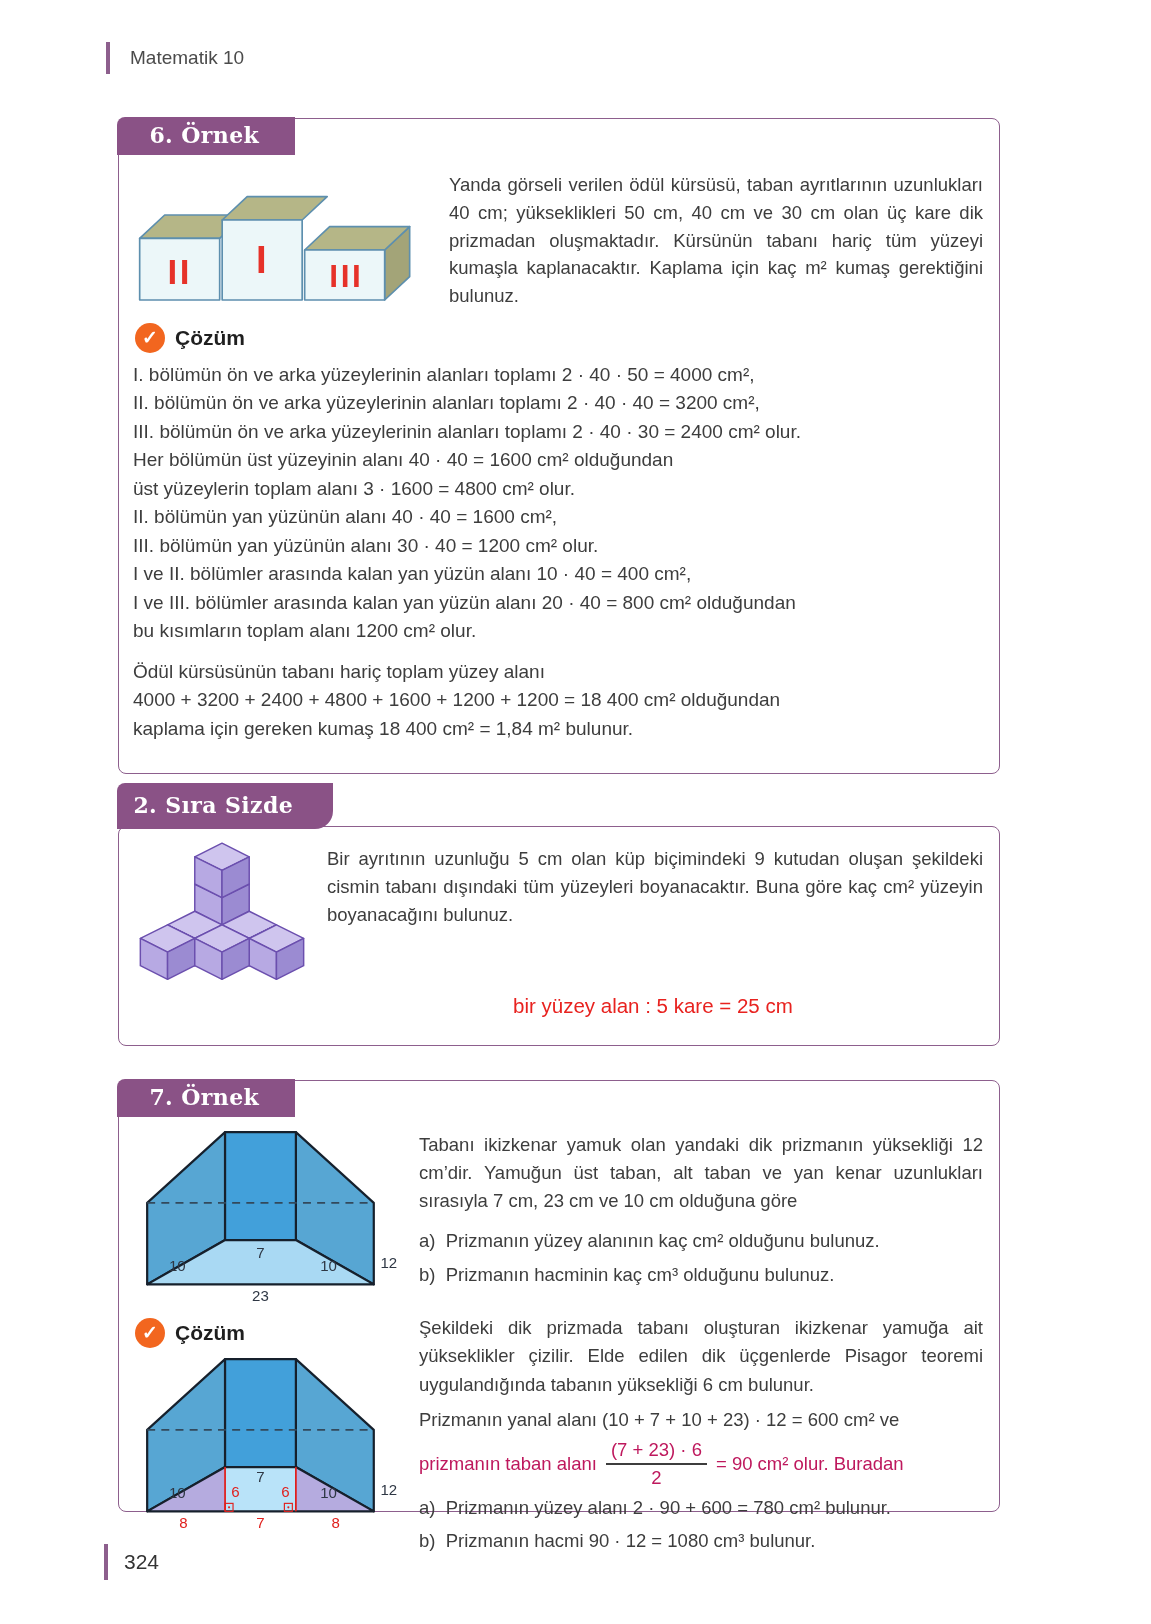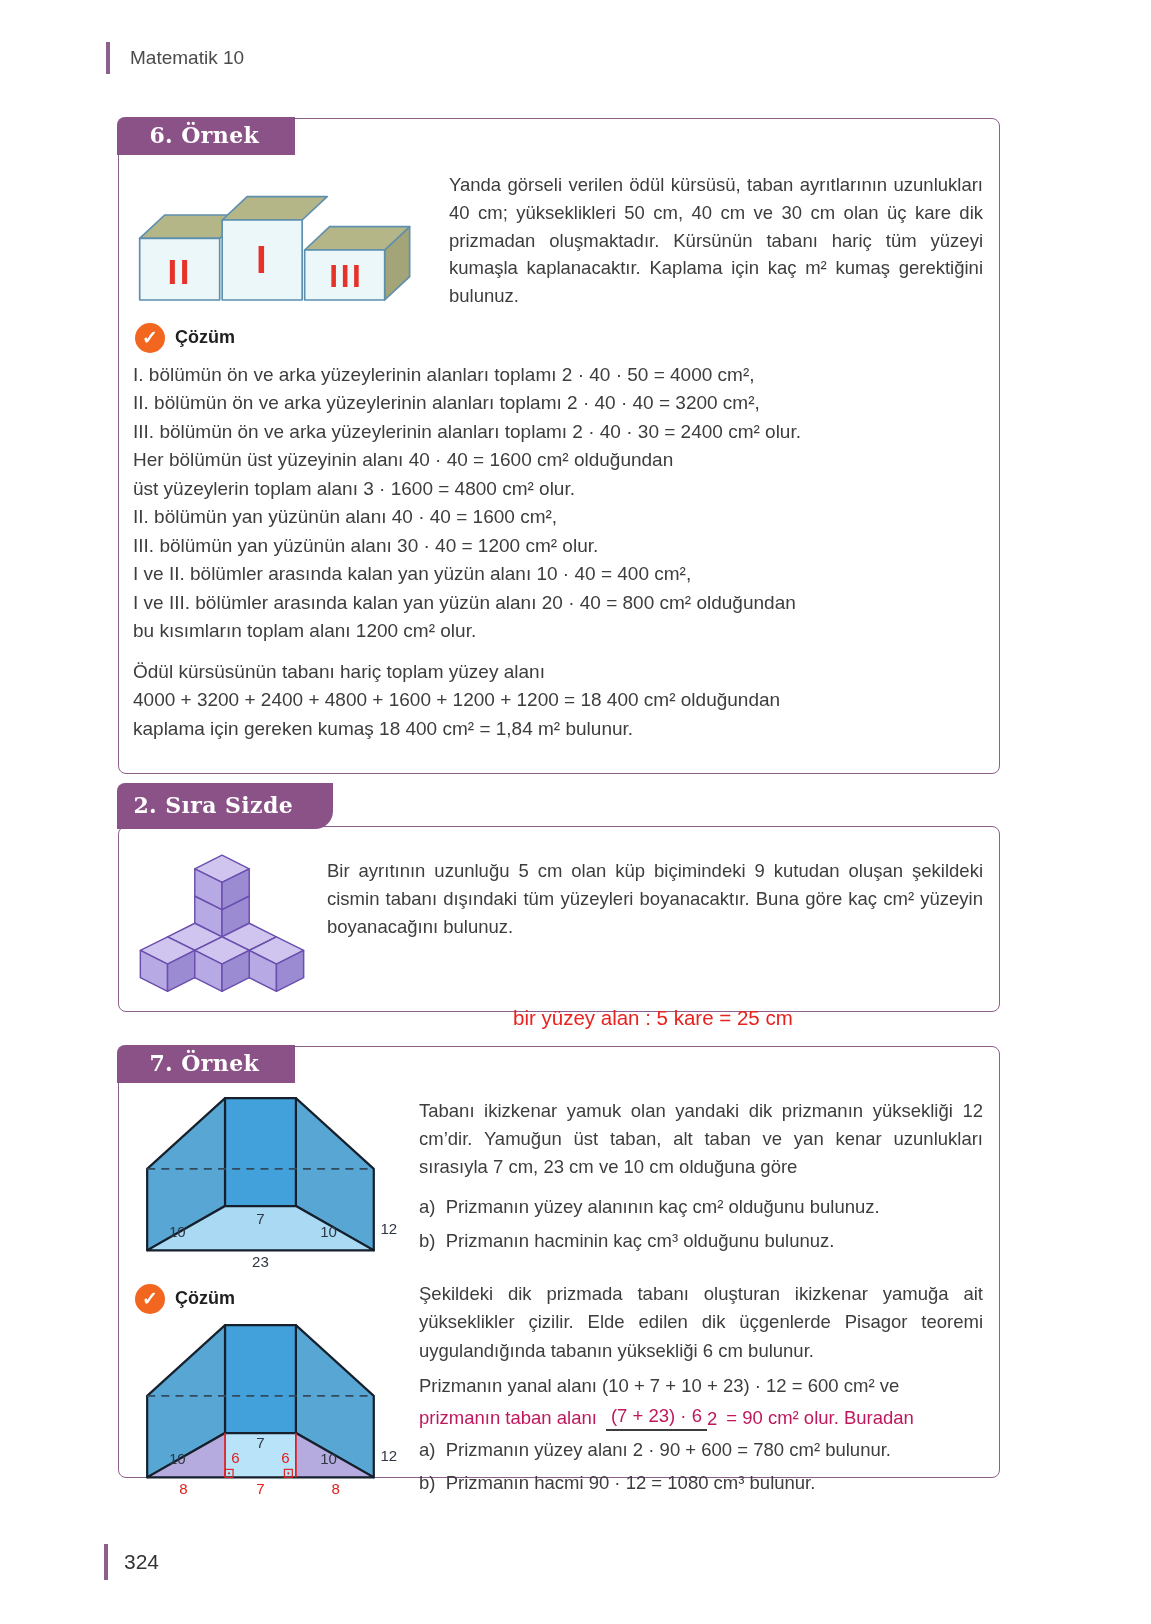--- a/index.html
+++ b/index.html
@@ -15,45 +15,45 @@
 
   .panel{border:1.6px solid #8d5f8d;border-radius:8px;position:relative;background:#fff;box-sizing:border-box;}
   .panel-banner{
     position:absolute;background:#8a5286;color:#fff;
     font-family:"DejaVu Serif", serif;font-weight:700;font-size:22px;letter-spacing:0.4px;
   }
   .banner-flush{top:-1.6px;left:-1.6px;padding:5px 36px 7px 32px;border-top-left-radius:8px;}
   .banner-raised{top:-44px;left:-1.6px;padding:9px 40px 11px 16px;border-top-left-radius:8px;border-bottom-right-radius:18px;}
 
   #box6{height:656px;padding:46px 16px 12px 14px;}
-  #boxSS{height:186px;margin-top:52px;padding:24px 16px 10px 14px;}
+  #boxSS{height:220px;margin-top:52px;padding:12px 16px 10px 14px;}
   #box7{height:432px;margin-top:34px;padding:44px 16px 10px 14px;}
 
   .row{display:flex;gap:16px;}
   .fig-col{flex:none;}
   .text-col{flex:1;min-width:0;}
 
   .prob-text{font-size:18.5px;line-height:1.5;text-align:justify;color:#3d3d3d;padding-top:6px;}
   .items{margin-top:10px;}
   .item{font-size:18.5px;line-height:1.8;white-space:pre-wrap;color:#3d3d3d;}
 
   .solution-head{display:flex;align-items:center;gap:10px;margin:12px 0 8px 2px;}
   .check-icon{width:30px;height:30px;border-radius:50%;background:#f2661f;color:#fff;
     display:flex;align-items:center;justify-content:center;font-size:19px;font-weight:bold;flex:none;}
-  .solution-title{font-size:18px;font-weight:bold;color:#1f1f1f;}
+  .solution-title{font-size:21px;font-weight:bold;color:#1f1f1f;}
 
   .sol-line{font-size:19px;line-height:1.5;color:#3d3d3d;}
   .gap-top{margin-top:12px;}
 
   .notes{margin-left:186px;margin-top:8px;color:#e8221f;font-size:20.5px;line-height:1.35;white-space:pre-wrap;}
 
   .sol-para{font-size:18.5px;line-height:1.55;text-align:justify;color:#3d3d3d;}
   .sol-simple{font-size:18.5px;line-height:1.75;color:#3d3d3d;}
   .frac-line{display:flex;align-items:center;font-size:18.5px;color:#be185d;margin:3px 0;}
-  .frac{display:inline-flex;flex-direction:row;align-items:center;margin:0 9px;}
+  .frac{display:inline-flex;flex-direction:column;align-items:center;margin:0 9px;}
   .frac .num{border-bottom:2px solid #3d3d3d;padding:0 5px 2px;}
   .frac .den{padding-top:2px;}
 
   .page-footer{position:absolute;left:104px;top:1544px;display:flex;align-items:center;gap:16px;}
   .footer-text{font-size:21px;color:#333;}
 
   svg text{font-family:"Liberation Sans", sans-serif;}
   .fig-label{font-size:17px;fill:#2e3744;}
   .fig-label-red{font-size:17px;fill:#e0201d;}
 </style>

